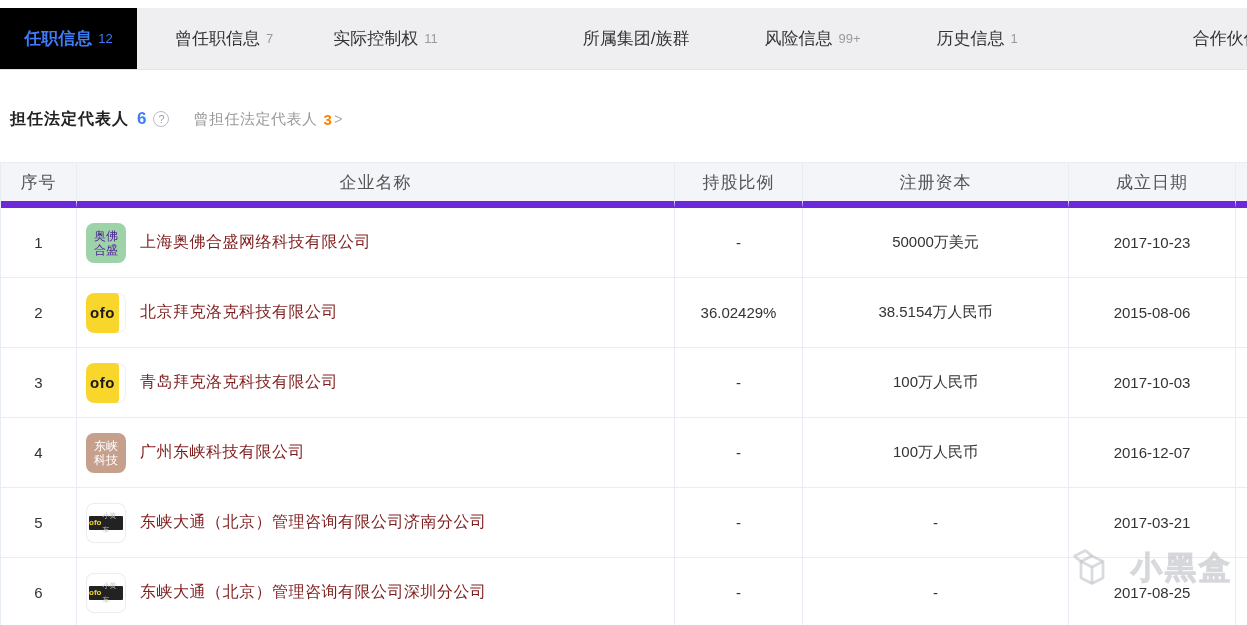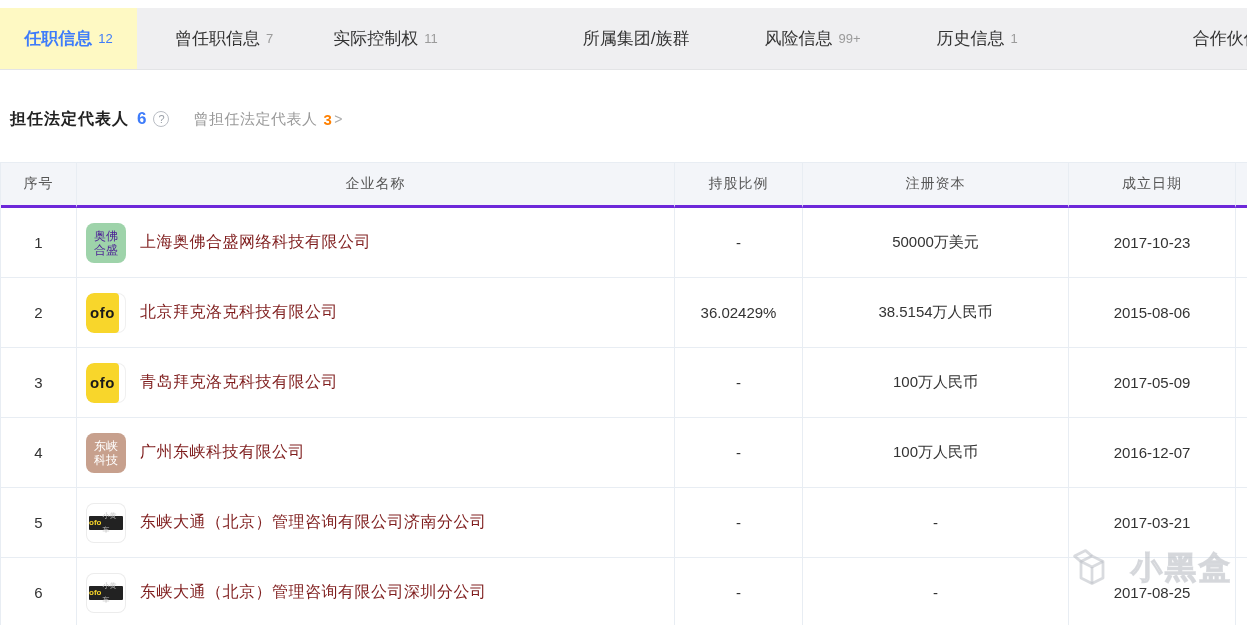--- a/index.html
+++ b/index.html
@@ -7,43 +7,43 @@
     font-family:"Liberation Sans","DejaVu Sans",sans-serif; }
   .page { position:relative; width:1247px; height:625px; background:#fff; }
 
   
   .tabbar { position:absolute; top:8px; left:0; width:1290px; height:62px;
     background:#efeff1; border-bottom:1px solid #e3e4e6; display:flex; align-items:stretch; }
   .tab { display:flex; align-items:center; justify-content:center; gap:6px;
     font-size:17px; color:#333; cursor:pointer; white-space:nowrap; }
   .tab .tab-count { font-size:13px; color:#9b9b9b; }
   .tab .tab-count:empty { display:none; }
-  .tab.active { width:137px; background:#fef9c3; color:#3e7cfa; font-weight:700; }
+  .tab.active { width:137px; background:#000000; color:#3e7cfa; font-weight:700; }
   .tab.active .tab-count { color:#3e7cfa; font-weight:400; }
 
   
   .section-header { position:absolute; top:105px; left:10px; height:28px;
     display:flex; align-items:center; }
   .sec-title { font-size:16px; font-weight:700; color:#222; letter-spacing:1px; }
   .sec-count { font-size:17px; font-weight:700; color:#3e7cfa; margin-left:8px; }
   .help-icon { width:16px; height:16px; margin-left:7px; border:1px solid #b9bdc4;
     border-radius:50%; color:#9aa0a8; font-size:11px; line-height:14px; text-align:center;
     cursor:pointer; }
   .sec-link { margin-left:24px; display:flex; align-items:center; font-size:15px;
     color:#999; cursor:pointer; text-decoration:none; letter-spacing:0.5px; }
   .sec-link-count { color:#ff8000; font-weight:700; margin-left:6px; }
   .sec-link-arrow { color:#aaa; margin-left:2px; font-size:14px; }
 
   
   .table { position:absolute; top:162px; left:0; width:1290px;
     border-top:1px solid #e8edf3; border-left:1px solid #e8edf3; }
   .thead, .trow { display:grid; grid-template-columns:76px 598px 128px 266px 167px 55px; }
   .th { height:45px; background:#f3f5f9; border-right:1px solid #e8edf3;
-    border-bottom:3px solid #6d28d9; display:flex; align-items:center; justify-content:center;
-    font-size:14px; color:#555; letter-spacing:1px; }
+    border-bottom:7px solid #6d28d9; display:flex; align-items:center; justify-content:center;
+    font-size:17px; color:#555; letter-spacing:1px; }
   .td { height:70px; background:#fff; border-right:1px solid #e8edf3;
     border-bottom:1px solid #e8edf3; display:flex; align-items:center; justify-content:center;
     font-size:15px; color:#333; }
   .td.c2 { justify-content:flex-start; padding-left:9px; }
 
   .company-link { color:#7f1d1d; font-size:16px; margin-left:14px; text-decoration:none;
     cursor:pointer; letter-spacing:0.5px; }
 
   
   .logo { width:40px; height:40px; border-radius:8px; flex:0 0 40px;
@@ -160,21 +160,21 @@
       <div class="td c2">
         <span class="logo ofo-logo">
           <span class="ofo-yellow">
               <span class="ofo-text">ofo</span>
             </span>
         </span>
         <a class="company-link">青岛拜克洛克科技有限公司</a>
       </div>
       <div class="td">-</div>
       <div class="td">100万人民币</div>
-      <div class="td">2017-05-09</div>
+      <div class="td">2017-10-03</div>
       <div class="td"></div>
     </div>
 
     <div class="trow">
       <div class="td">4</div>
       <div class="td c2">
         <span class="logo tan">
           <span>东峡</span>
           <span>科技</span>
         </span>

